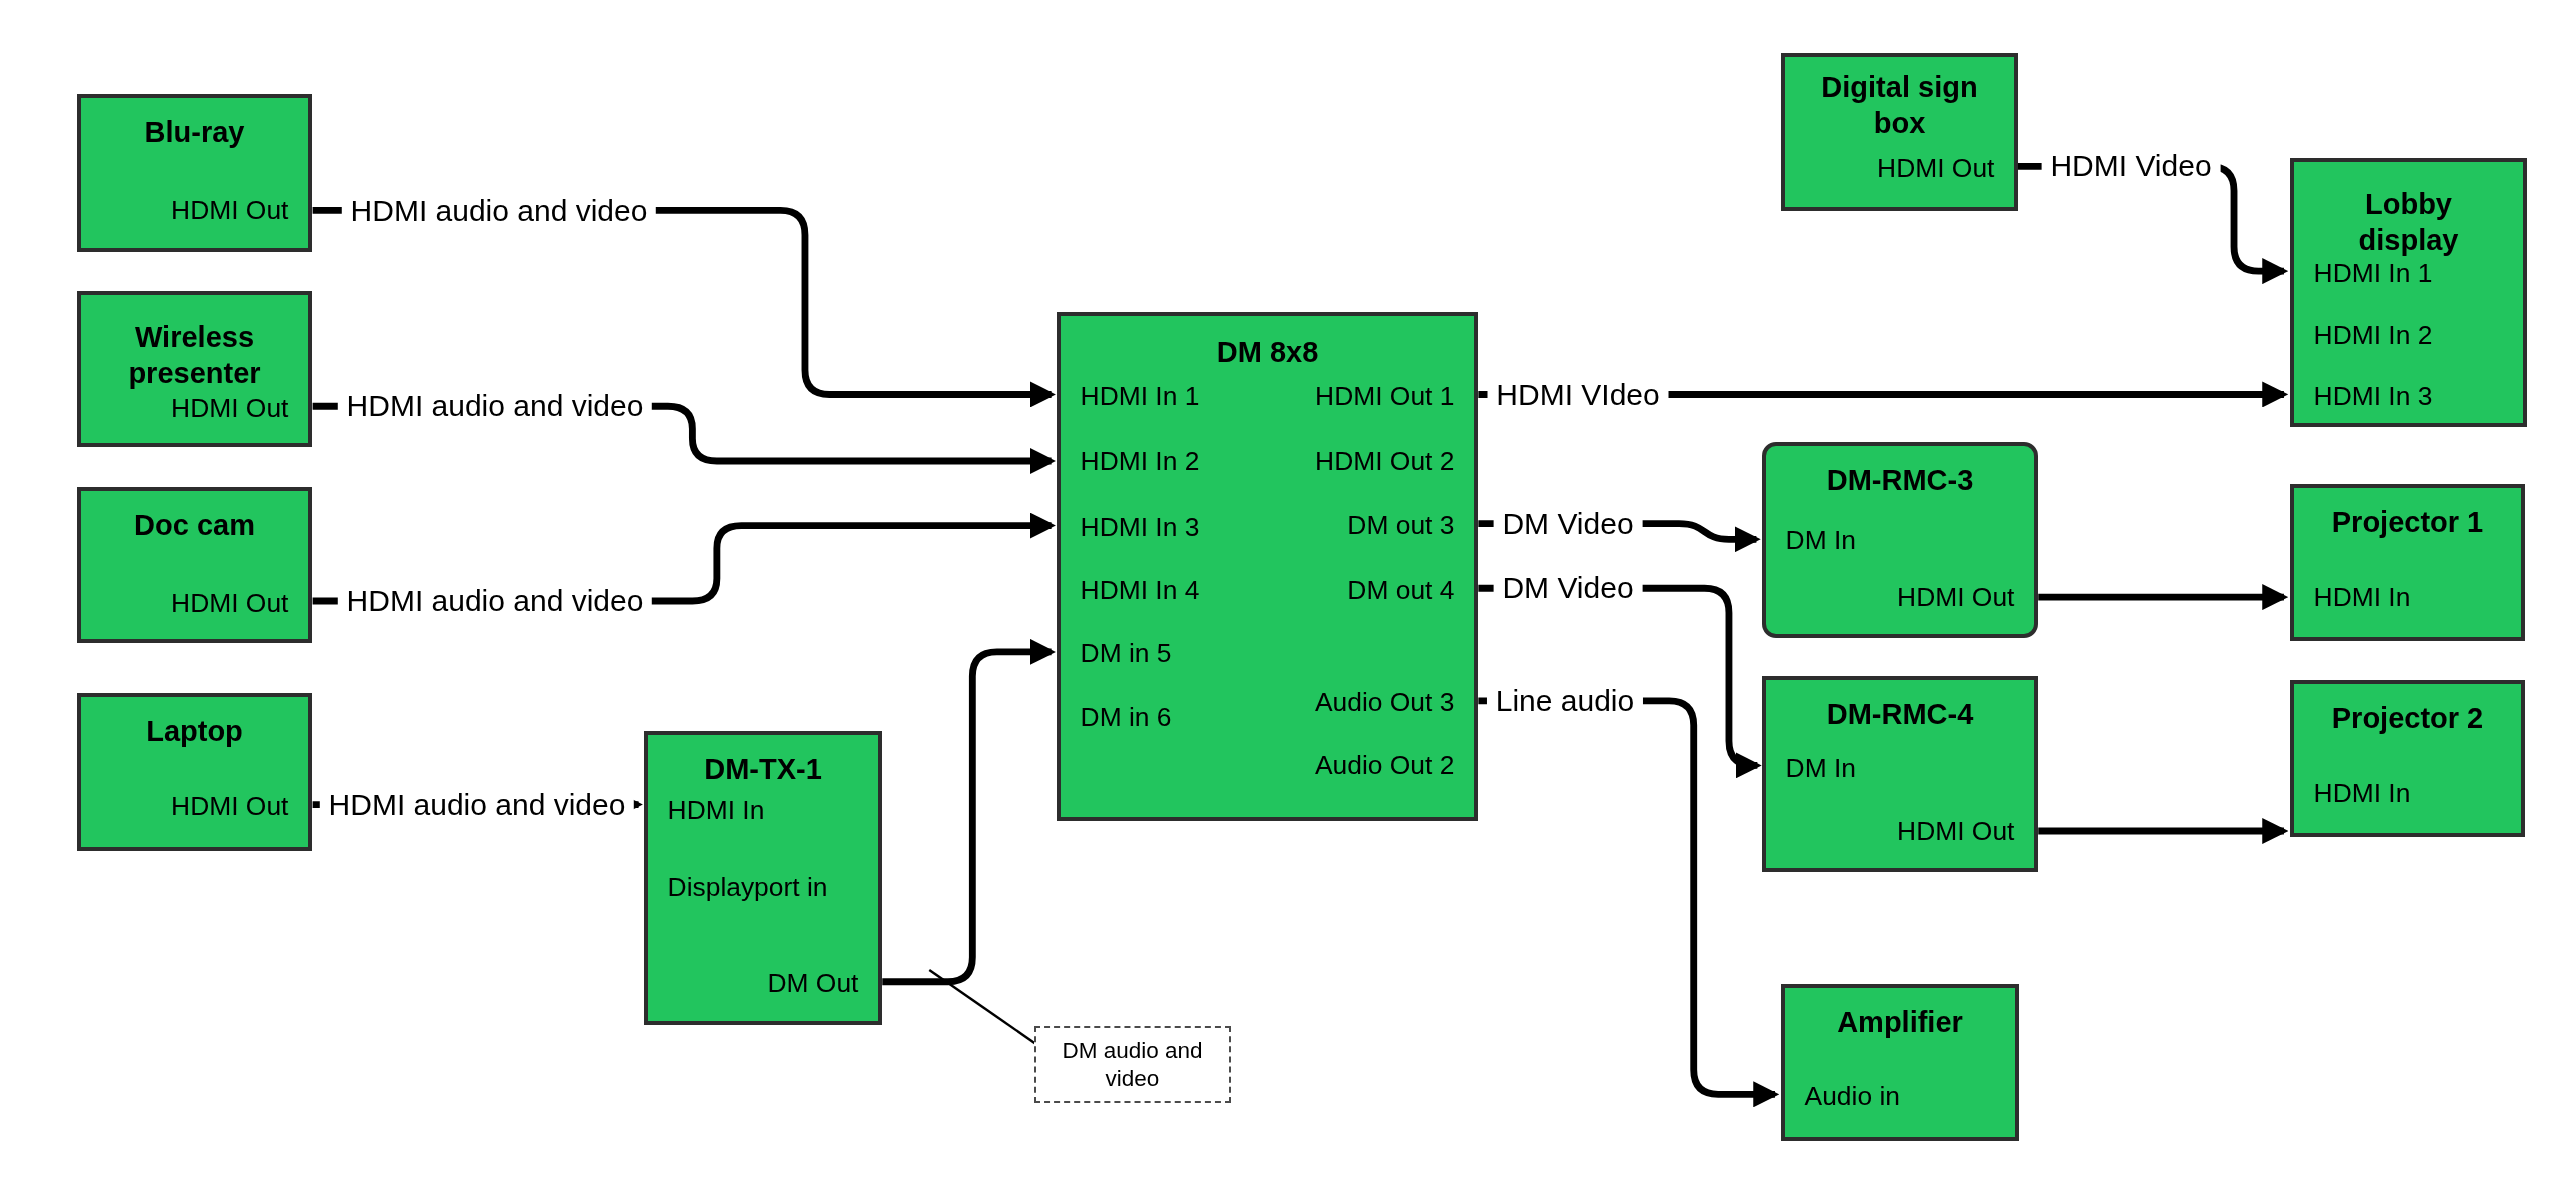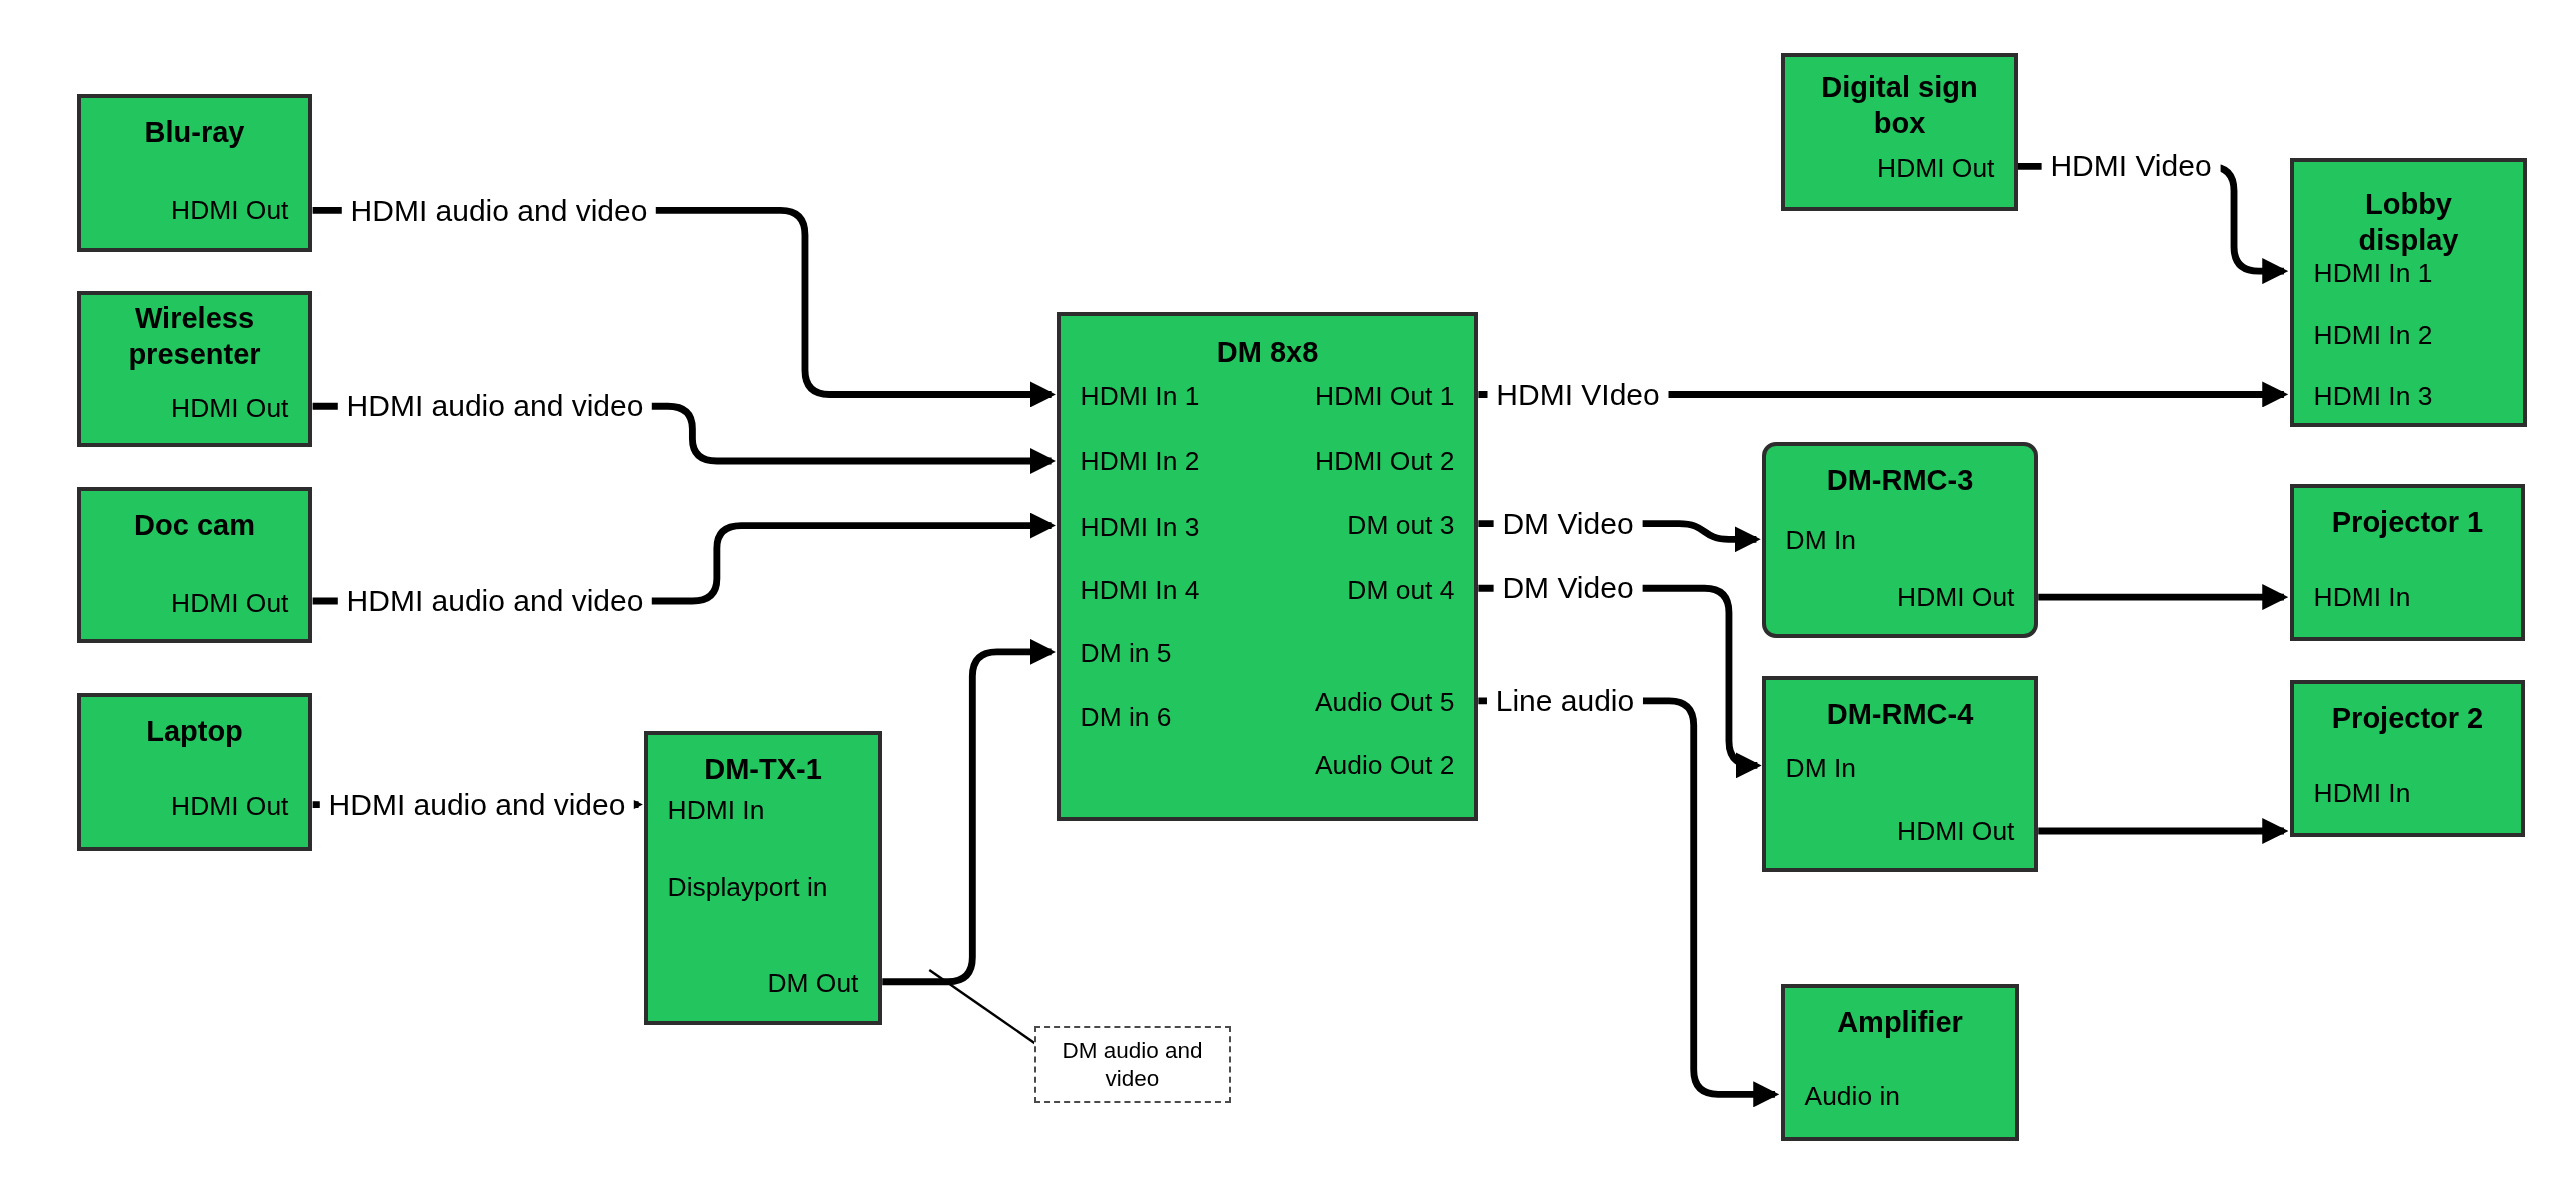--- a/index.html
+++ b/index.html
@@ -89,21 +89,21 @@
         <path d="M2082,849 L2333,849" class="wire" marker-end="url(#arrowhead)"></path>
         <path d="M949,991 L1057,1066" class="leader"></path>
       </g>
   </svg>
   <div id="node-layer">
       <div class="node" style="left: 77px; top: 94px; width: 235px; height: 158px;">
         <div class="node-title" style="top: 15.7px;">Blu-ray</div>
         <span class="port right" style="top: 112px;">HDMI Out</span>
       </div>
       <div class="node" style="left: 77px; top: 291px; width: 235px; height: 156px;">
-        <div class="node-title" style="top: 5px;">Wireless
+        <div class="node-title" style="top: 24px;">Wireless
 presenter</div>
         <span class="port right" style="top: 113px;">HDMI Out</span>
       </div>
       <div class="node" style="left: 77px; top: 487px; width: 235px; height: 156px;">
         <div class="node-title" style="top: 15.7px;">Doc cam</div>
         <span class="port right" style="top: 112px;">HDMI Out</span>
       </div>
       <div class="node" style="left: 77px; top: 693px; width: 235px; height: 158px;">
         <div class="node-title" style="top: 15.7px;">Laptop</div>
         <span class="port right" style="top: 109px;">HDMI Out</span>
@@ -119,21 +119,21 @@
         <span class="port left" style="top: 80px;">HDMI In 1</span>
         <span class="port left" style="top: 145px;">HDMI In 2</span>
         <span class="port left" style="top: 211px;">HDMI In 3</span>
         <span class="port left" style="top: 274px;">HDMI In 4</span>
         <span class="port left" style="top: 337px;">DM in 5</span>
         <span class="port left" style="top: 401px;">DM in 6</span>
         <span class="port right" style="top: 80px;">HDMI Out 1</span>
         <span class="port right" style="top: 145px;">HDMI Out 2</span>
         <span class="port right" style="top: 209px;">DM out 3</span>
         <span class="port right" style="top: 274px;">DM out 4</span>
-        <span class="port right" style="top: 386px;">Audio Out 5</span>
+        <span class="port right" style="top: 386px;">Audio Out 3</span>
         <span class="port right" style="top: 449px;">Audio Out 2</span>
       </div>
       <div class="node" style="left: 1781px; top: 53px; width: 237px; height: 158px;">
         <div class="node-title" style="top: 11.7px;">Digital sign
 box</div>
         <span class="port right" style="top: 111px;">HDMI Out</span>
       </div>
       <div class="node" style="left: 2290px; top: 158px; width: 237px; height: 269px;">
         <div class="node-title" style="top: 23.5px;">Lobby
 display</div>

